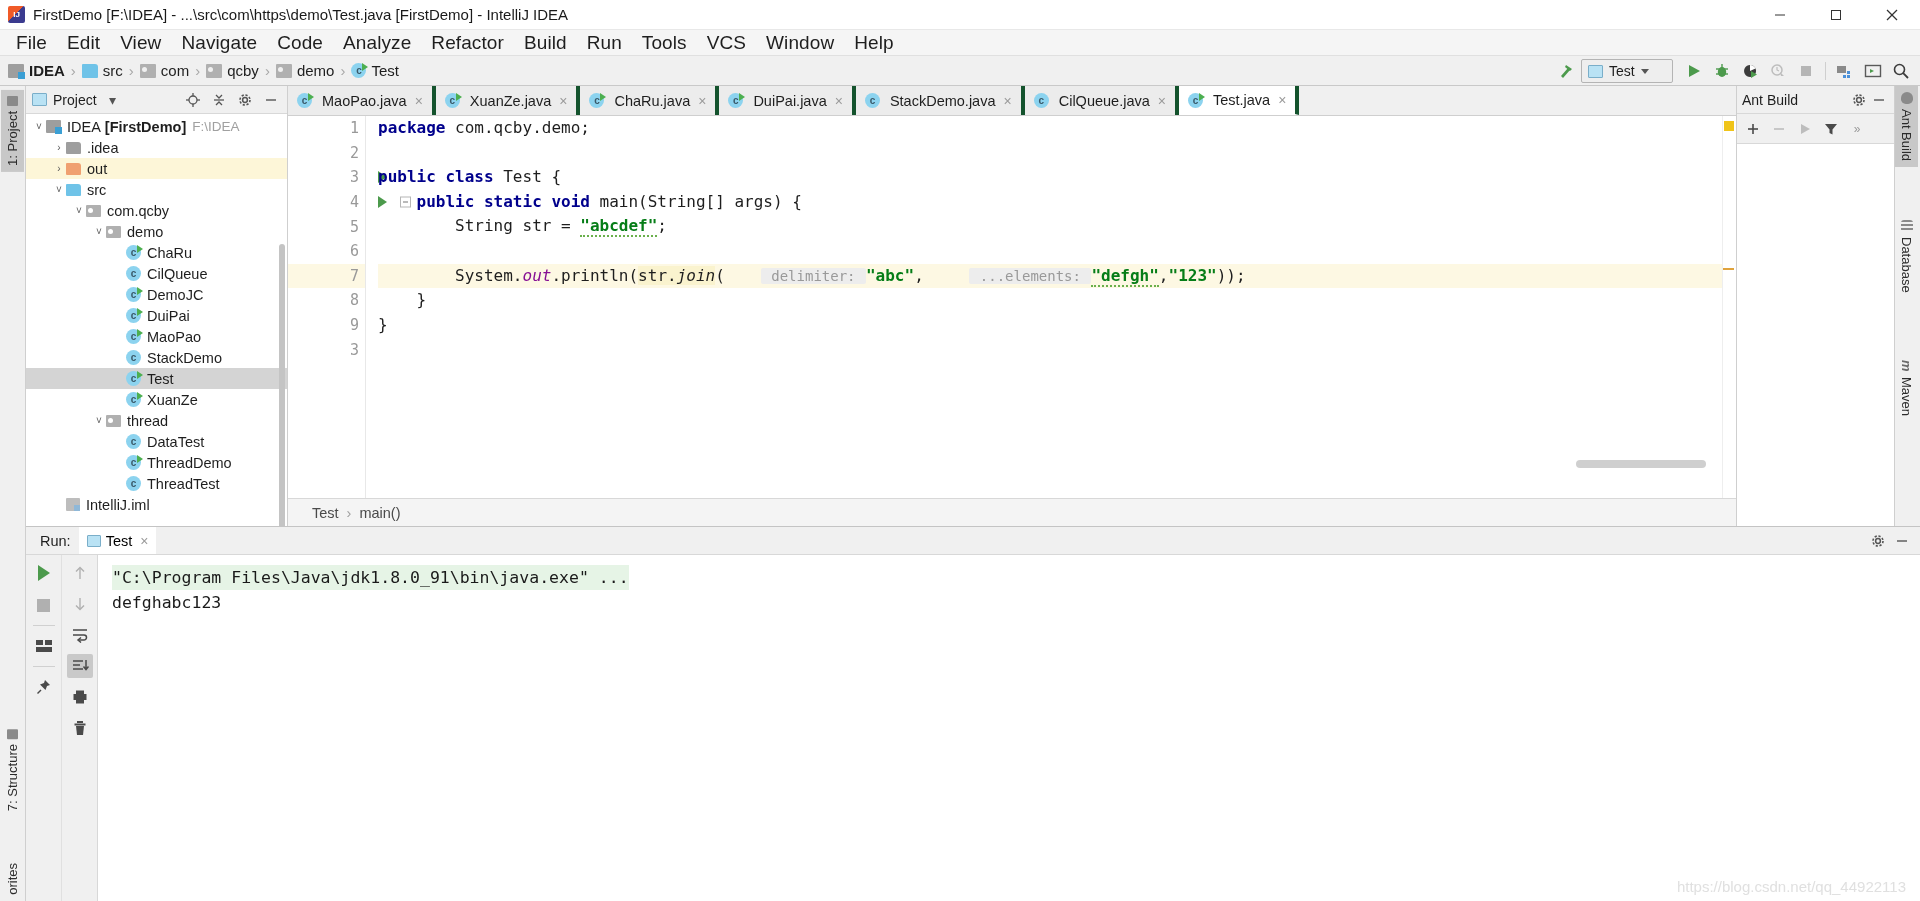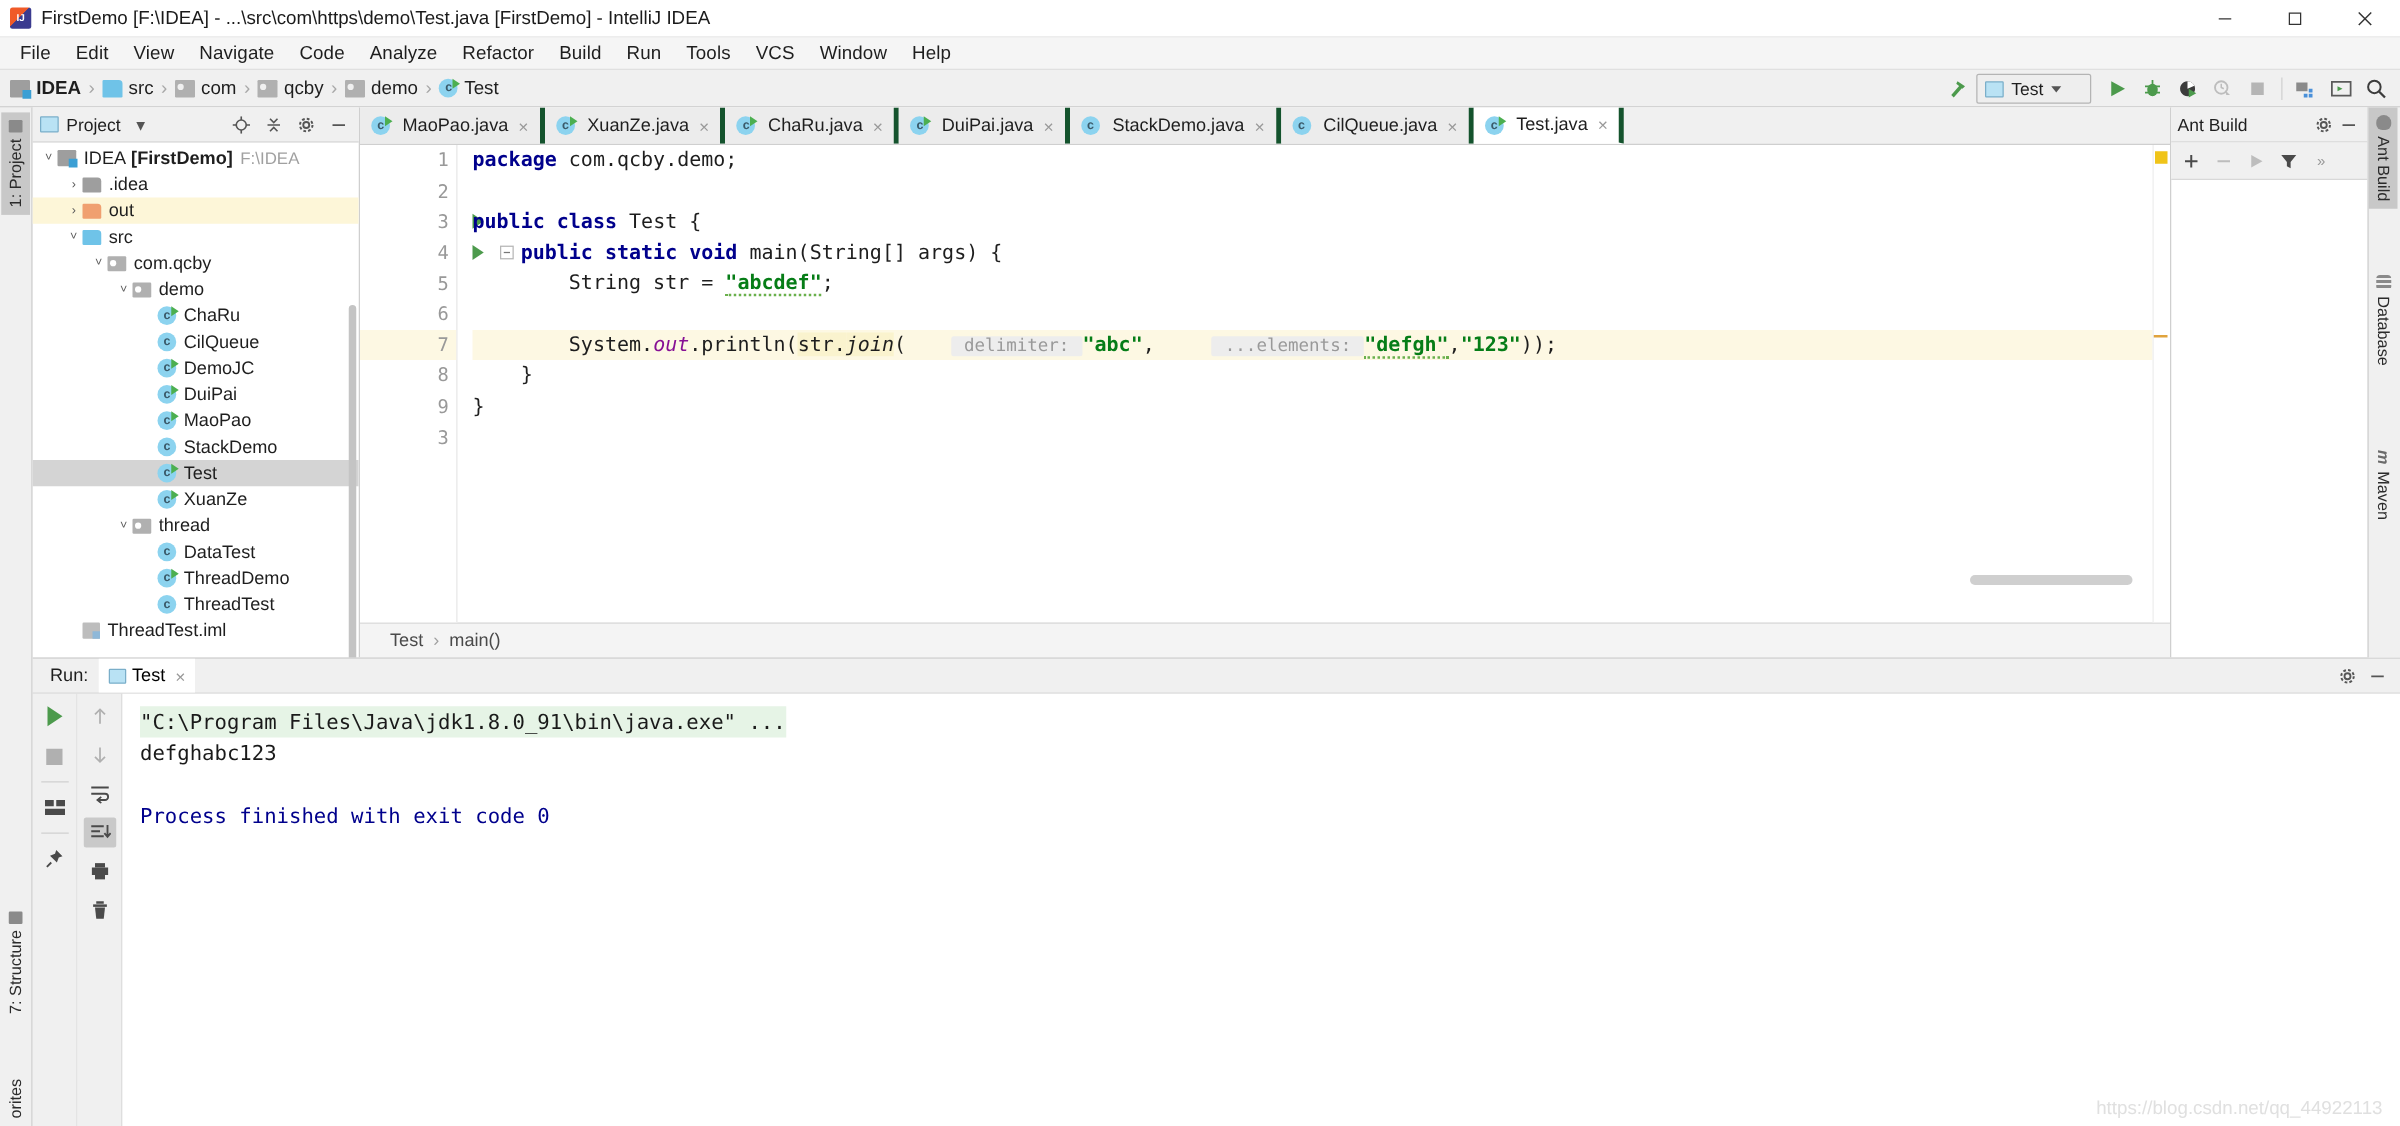--- a/index.html
+++ b/index.html
@@ -32,21 +32,21 @@
     width: 56px; height: 30px; display: flex; align-items: center; justify-content: center;
   }
   .win-btn svg { display:block; }
 
   
   .menubar {
     height: 26px; background: #f5f5f5; display: flex; align-items: center;
     padding-left: 6px; border-bottom: 1px solid #e0e0e0;
   }
   .menu-item {
-    font-size: 15px; color: #1e1e1e; padding: 2px 10px; white-space: nowrap;
+    font-size: 19px; color: #1e1e1e; padding: 2px 10px; white-space: nowrap;
     letter-spacing: .1px;
   }
 
   
   .navbar {
     height: 30px; background: #f0f0f0; display: flex; align-items: center;
     padding-left: 8px; border-bottom: 1px solid #c9c9c9; position: relative;
   }
   .crumb { display: flex; align-items: center; font-size: 15px; color: #1e1e1e; }
   .crumb-sep { color: #a8a8a8; margin: 0 6px; font-size: 15px; }
@@ -513,21 +513,21 @@
                 <span class="tlabel">ThreadDemo</span>
               </div>
               <div class="tnode" style="padding-left: 86px;">
                 <span class="tarrow none">›</span>
                 <span class="ic-class"></span>
                 <span class="tlabel">ThreadTest</span>
               </div>
               <div class="tnode" style="padding-left: 26px;">
                 <span class="tarrow none">›</span>
                 <span class="ic-iml"></span>
-                <span class="tlabel">ThreadTest.iml</span>
+                <span class="tlabel">IntelliJ.iml</span>
               </div>
               <div class="tree-scroll"></div>
             </div>
         </div>
 
         <div class="editor-wrap">
           <div class="tabs" id="tabs">
               <div class="tab">
                 <span class="ic-class runnable"></span>
                 <span>MaoPao.java</span>
@@ -758,20 +758,19 @@
                   <rect x="5" y="1" width="6" height="2" fill="#4a4a4a"></rect>
                   <rect x="2.5" y="3.5" width="11" height="2" fill="#4a4a4a"></rect>
                   <path d="M4 6 L12 6 L11 15 L5 15 Z" fill="#4a4a4a"></path>
                 </svg>
             </span>
           </div>
           <div class="console" id="console">
               <div><span class="cline cmd">"C:\Program Files\Java\jdk1.8.0_91\bin\java.exe" ...</span></div>
               <div><span class="cline out">defghabc123</span></div>
               <div><span class="cline out"> </span></div>
-              <div><span class="cline fin">Process finished with exit code 0</span></div>
             </div>
         </div>
         <div class="watermark">https://blog.csdn.net/qq_44922113</div>
       </div>
     </div>
   </div>
 </div>
 
 </body></html>

